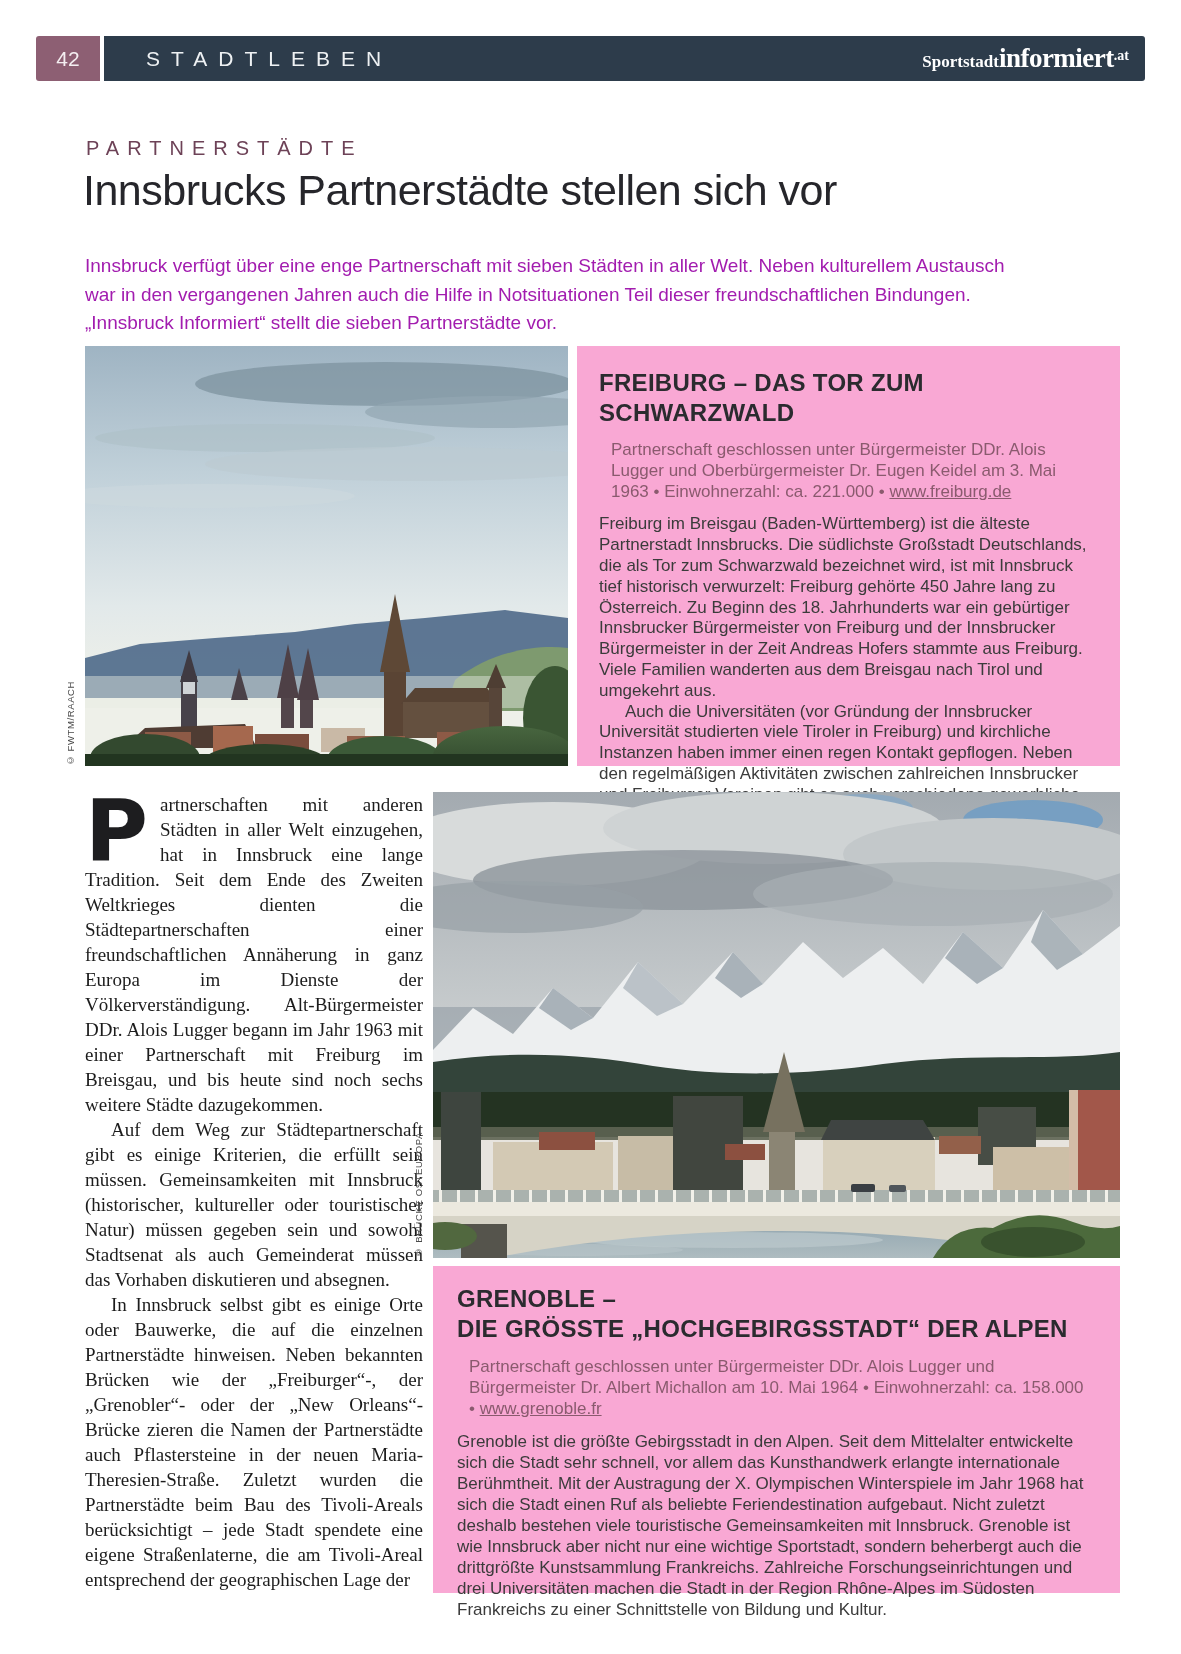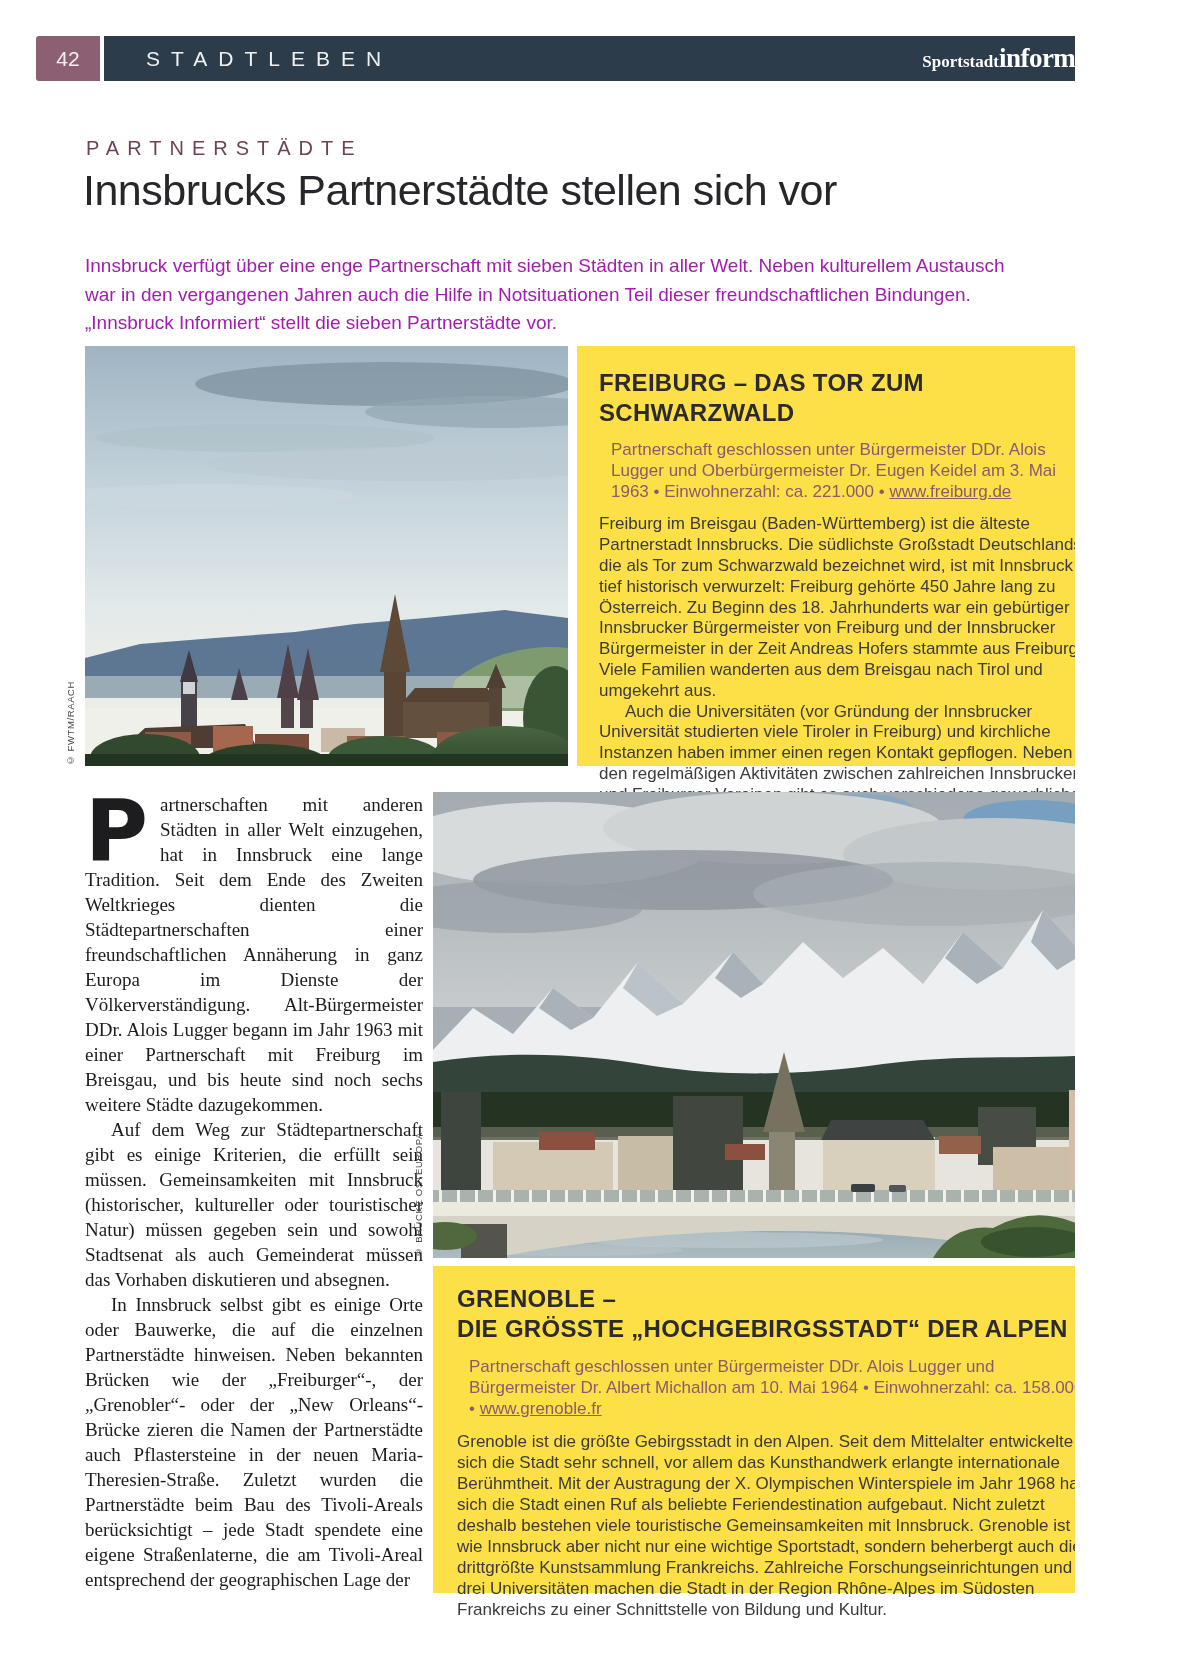--- a/index.html
+++ b/index.html
@@ -1,16 +1,16 @@
 <!DOCTYPE html>
 <html lang="de"><head>
 <meta charset="utf-8">
 <style>
   html,body{margin:0;padding:0;background:#ffffff;}
-  .page{position:relative;width:1075px;height:1654px;background:#ffffff;overflow:hidden;
+  .page{position:relative;width:1181px;height:1654px;background:#ffffff;overflow:hidden;
         font-family:"Liberation Sans",sans-serif;}
 
   
   .topbar{position:absolute;left:36px;top:36px;width:1109px;height:45px;display:flex;}
   .pagenum{width:64px;height:45px;background:#8d5f73;color:#f4eef1;font-size:21px;
            display:flex;align-items:center;justify-content:center;border-radius:3px 0 0 3px;}
   .bargap{width:4px;height:45px;background:#ffffff;}
   .bar{flex:1;height:45px;background:#2d3c4b;border-radius:0 3px 3px 0;display:flex;
        align-items:center;justify-content:space-between;padding:0 16px 0 42px;box-sizing:border-box;}
   .section{color:#eef1f3;font-size:21px;letter-spacing:11px;}
@@ -27,21 +27,21 @@
          color:#a21caf;}
 
   
   .figure{position:absolute;overflow:hidden;}
   .figure svg{display:block;}
   .credit{position:absolute;width:14px;display:flex;align-items:flex-end;justify-content:center;}
   .credit span{writing-mode:vertical-rl;transform:rotate(180deg);font-size:9.5px;
                letter-spacing:0.6px;color:#4a4a4a;white-space:nowrap;}
 
   
-  .infobox{position:absolute;background:#fde047;box-sizing:border-box;padding:22px 24px 16px 22px;}
+  .infobox{position:absolute;background:#f9a8d4;box-sizing:border-box;padding:22px 24px 16px 22px;}
   .boxhead{font-size:24px;color:#2b2b2f;letter-spacing:0.3px;margin:0 0 5px 0;line-height:30px;}
   .boxsub{font-size:17px;line-height:20.8px;color:#8a5a6e;margin:12px;}
   .boxsub a{color:#8a5a6e;text-decoration:underline;cursor:pointer;}
   .boxbody{font-size:17px;line-height:20.8px;color:#3b3b3b;margin:0;}
   .boxbody.indent{text-indent:26px;}
 
   
   .bodycol{position:absolute;left:85px;top:792px;width:338px;height:802px;overflow:hidden;
            font-family:"Liberation Serif",serif;font-size:19px;line-height:25px;color:#1c1c1c;
            text-align:justify;}

